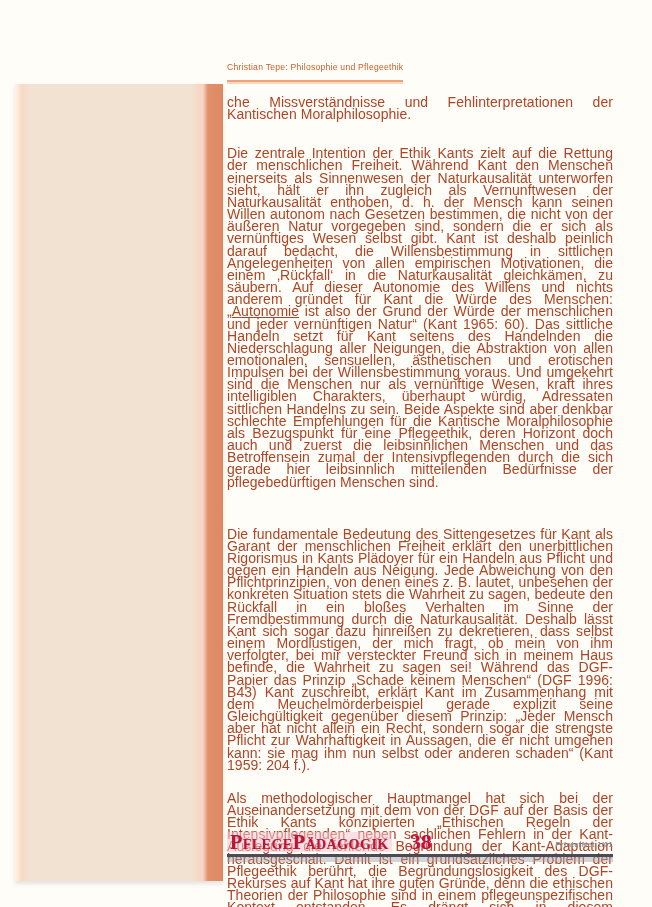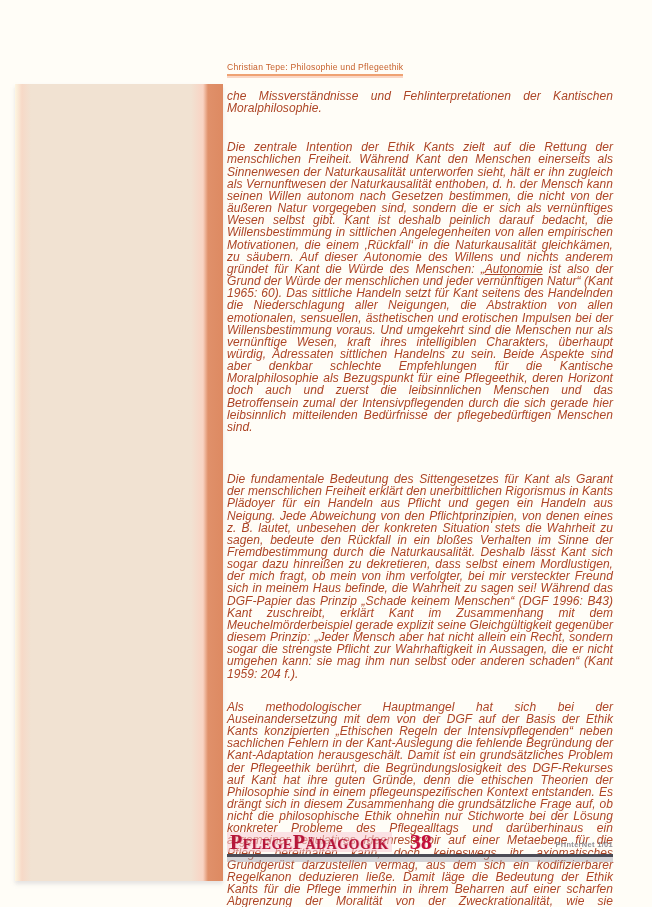--- a/index.html
+++ b/index.html
@@ -23,31 +23,30 @@
     position:absolute;
     left:227px; top:56px;
     width:386px;
     color:#ad4526;
   }
   .running-title {
     display:inline-block;
     font-size:8.6px;
     letter-spacing:0.25px;
     color:#c7602c;
-    padding-bottom:2px;
+    padding-bottom:8px;
     border-bottom:2px solid #efa273;
     box-shadow:0 2px 0 rgba(249,205,185,0.8);
   }
   .bodytext {
-    font-size:12px;
+    font-size:14px;
     line-height:12.15px;
     text-align:justify;
     letter-spacing:0.05px;
     color:#ad4526;
-    font-style:italic;
   }
   .fragment { margin-top:14px; }
   .para-1 { margin-top:27px; }
   .para-2 { margin-top:40px; }
   .para-3 { margin-top:21px; }
   .u-term { text-decoration:underline; }
   .footer {
     position:absolute;
     left:227px; top:828px;
     width:386px; height:29px;

